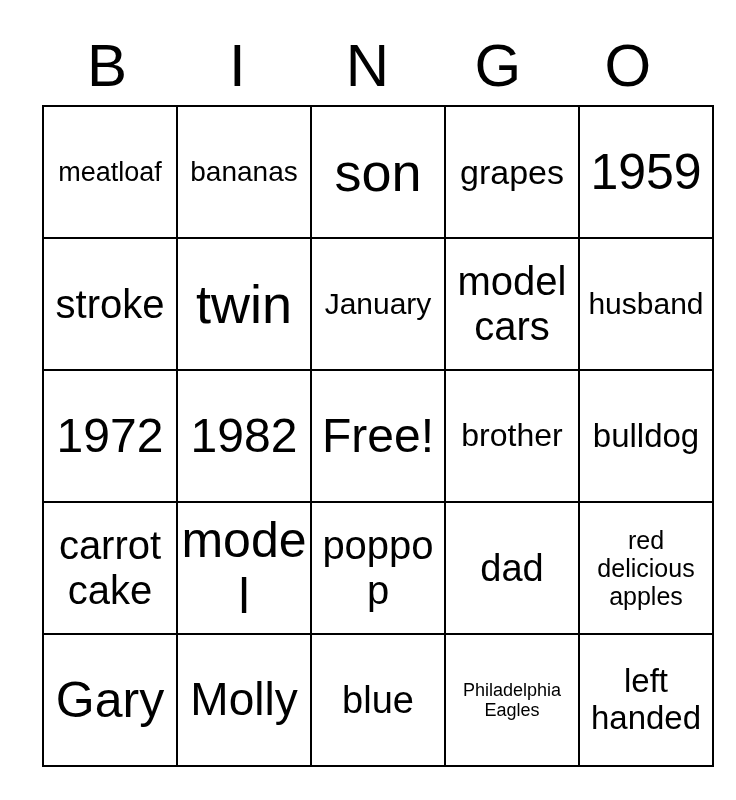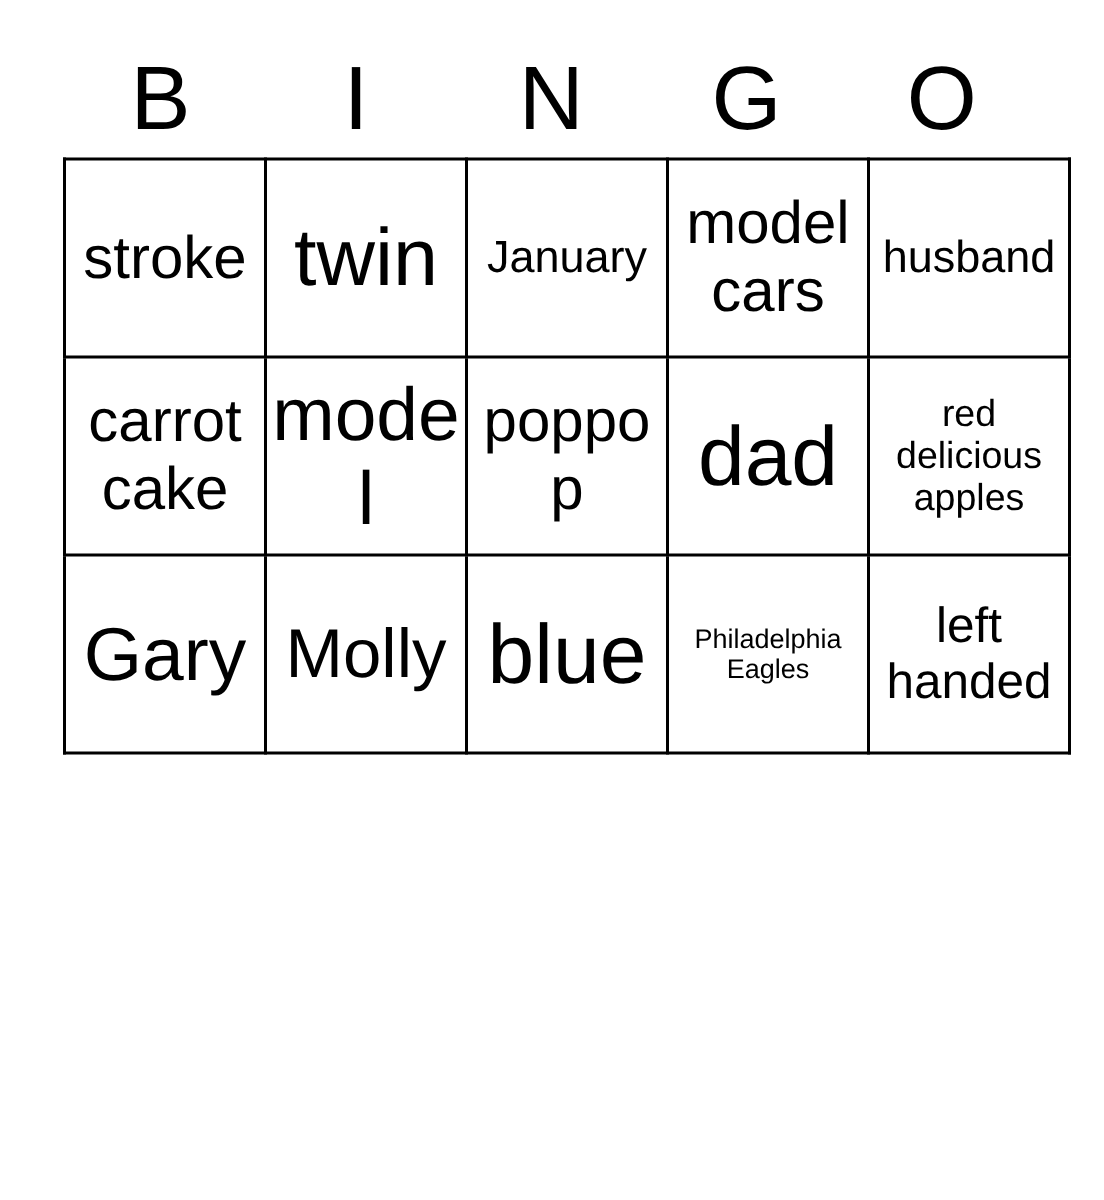--- a/index.html
+++ b/index.html
@@ -58,45 +58,59 @@
   .s28 { font-size: 28px; }
   .s30 { font-size: 30px; margin-left: 32px; }
   .s31 { font-size: 40px; margin-top: 34px; }
   .s32 { font-size: 32px; }
   .s33 { font-size: 33px; }
   .s34 { font-size: 34px; }
   .s40 { font-size: 40px; }
   .s46 { font-size: 46px; }
   .s48 { font-size: 48px; }
   .s50 { font-size: 50px; }
-  .s52 { font-size: 56px; margin-top: 10px; }
+  .s52 { font-size: 38px; margin-top: 10px; }
   .s54 { font-size: 54px; }
 </style>
 </head>
 <body>
 
 <div class="page">
   <div class="card">
 
     <div class="bingo-title">
       <span class="letter">B</span>
       <span class="letter">I</span>
       <span class="letter">N</span>
       <span class="letter">G</span>
       <span class="letter">O</span>
     </div>
 
     <table class="grid">
       <tbody>
         <tr>
+          <td class="s27">meatloaf</td>
+          <td class="s28">bananas</td>
+          <td class="s54">son</td>
+          <td class="s34">grapes</td>
+          <td class="s50">1959</td>
+        </tr>
+        <tr>
           <td class="s40">stroke</td>
           <td class="s54">twin</td>
           <td class="s30">January</td>
           <td class="s40">model cars</td>
           <td class="s30">husband</td>
+        </tr>
+        <tr>
+          <td class="s48">1972</td>
+          <td class="s48">1982</td>
+          <td class="s48">Free!</td>
+          <td class="s32">brother</td>
+          <td class="s33">bulldog</td>
         </tr>
         <tr>
           <td class="s40">carrot cake</td>
           <td class="s50">model</td>
           <td class="s31">poppop</td>
           <td class="s52">dad</td>
           <td class="s25">red delicious apples</td>
         </tr>
         <tr>
           <td class="s50">Gary</td>

